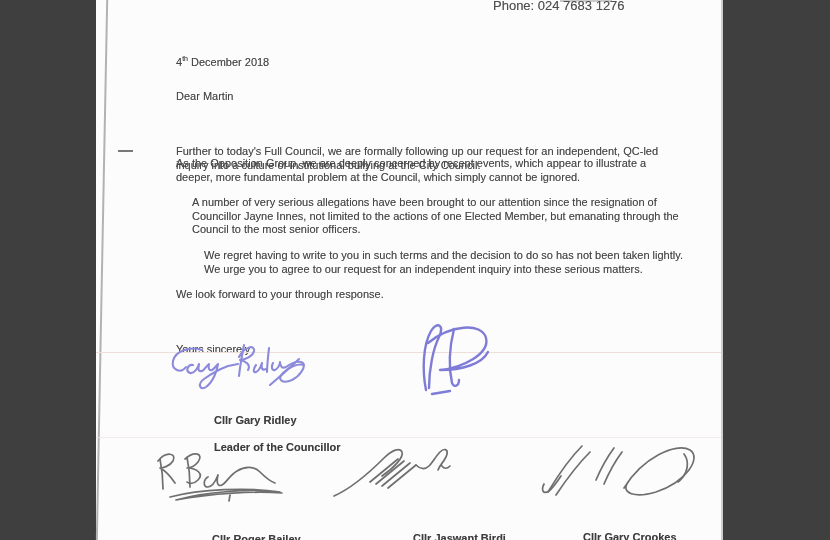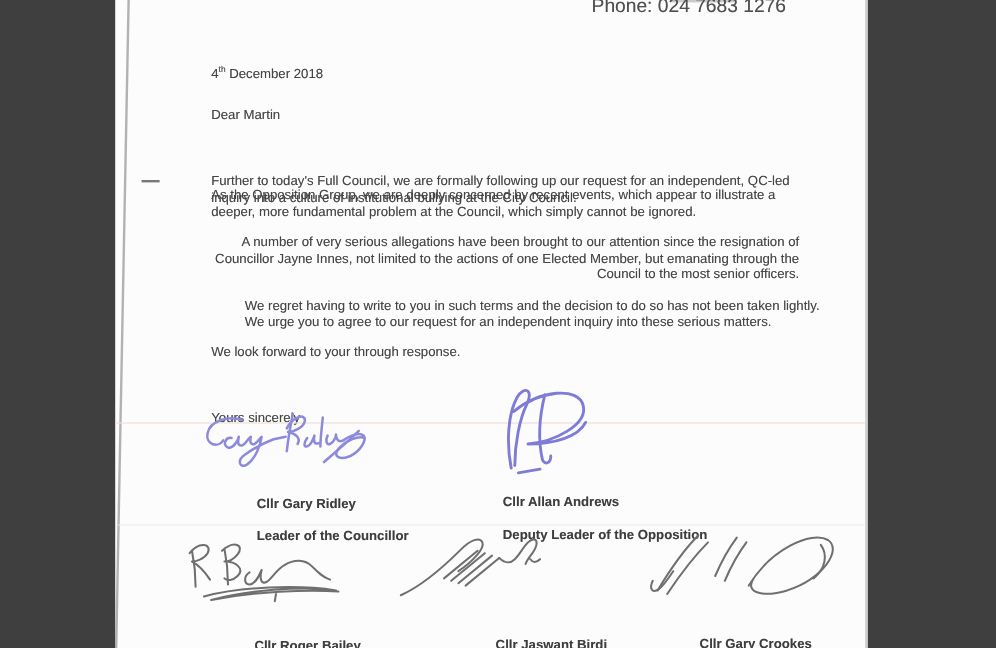--- a/index.html
+++ b/index.html
@@ -17,21 +17,21 @@
   .page-edge-left{
     position:absolute;left:5px;top:-8px;height:556px;width:1.5px;
     background:#9a9a9a;opacity:.75;transform:rotate(1.1deg);
   }
   .txt{
     position:absolute;color:#454545;font-size:11px;line-height:13.5px;
     text-shadow:0 0 .5px rgba(70,70,70,.45);
     white-space:pre-line;
   }
   .para{width:498px;}
-  .phone{left:397px;top:-1px;font-size:16px;color:#4f4f4f;}
+  .phone{left:397px;top:-1px;font-size:13px;color:#4f4f4f;}
   .date-line{left:80px;top:52px;}
   .date-line sup{font-size:7px;vertical-align:super;}
   .date-rest{margin-left:3px;text-align:center;}
   .salutation{left:80px;top:90px;}
   .closing{left:80px;top:311px;margin-top:32px;}
   .fold-line{position:absolute;left:0;top:352px;width:100%;height:1px;background:#efdfda;}
   .fold-line-2{position:absolute;left:0;top:437px;width:100%;height:1px;background:#ece5e2;opacity:.7;}
   .margin-dash{position:absolute;left:22px;top:150px;width:15px;height:1.5px;background:#787878;}
   .top-remnant{position:absolute;left:464px;top:0;width:52px;height:1.5px;background:#bdbdbd;opacity:.8;}
   .sig{position:absolute;}
@@ -53,21 +53,21 @@
     <div class="top-remnant"></div>
 
     <div class="txt phone">Phone: 024 7683 1276</div>
 
     <div class="txt date-line"><span>4</span><sup>th</sup><span class="date-rest">December 2018</span></div>
 
     <div class="txt salutation">Dear Martin</div>
 
     <div class="txt para" style="left:80px;top:117px;margin-top:28px;">Further to today's Full Council, we are formally following up our request for an independent, QC-led inquiry into a culture of institutional bullying at the City Council.</div>
     <div class="txt para" style="left:80px;top:157px;">As the Opposition Group, we are deeply concerned by recent events, which appear to illustrate a deeper, more fundamental problem at the Council, which simply cannot be ignored.</div>
-    <div class="txt para" style="left:72px;top:196px;text-align:right;">A number of very serious allegations have been brought to our attention since the resignation of Councillor Jayne Innes, not limited to the actions of one Elected Member, but emanating through the Council to the most senior officers.</div>
+    <div class="txt para" style="left:96px;top:196px;">A number of very serious allegations have been brought to our attention since the resignation of Councillor Jayne Innes, not limited to the actions of one Elected Member, but emanating through the Council to the most senior officers.</div>
     <div class="txt para" style="left:80px;top:249px;margin-left:28px;">We regret having to write to you in such terms and the decision to do so has not been taken lightly. We urge you to agree to our request for an independent inquiry into these serious matters.</div>
     <div class="txt para" style="left:80px;top:288px;">We look forward to your through response.</div>
 
     <div class="txt closing">Yours sincerely</div>
 
     <div class="fold-line"></div>
     <div class="fold-line-2"></div>
     <div class="margin-dash"></div>
 
     <svg class="sig" style="left:70px;top:337px;" width="142" height="64" viewBox="0 0 142 64">
@@ -86,24 +86,20 @@
         <path d="M30,70 C26,50 27,25 35,11 C41,1 49,5 43,17 C37,29 33,50 33,68"></path>
         <path d="M32,23 C54,5 86,2 90,18 C94,34 66,48 44,50 C66,50 86,44 92,32"></path>
         <path d="M58,9 C54,25 52,45 56,63 C58,68 63,66 63,60"></path>
         <path d="M36,74 L54,71"></path>
       </g>
     </svg>
 
     <div class="txt name-ridley">
       <div class="sig-name">Cllr Gary Ridley</div>
       <div class="sig-name">Leader of the Councillor</div>
-    </div>
-    <div class="txt name-andrews">
-      <div class="sig-name">Cllr Allan Andrews</div>
-      <div class="sig-name">Deputy Leader of the Opposition</div>
     </div>
 
     <svg class="sig" style="left:54px;top:446px;" width="152" height="66" viewBox="0 0 152 66">
       <g stroke-width="1.7" stroke="#6f6f6f">
         <path d="M10,13 C12,23 13,33 13,43 M8,15 C16,5 27,7 23,15 C20,20 13,22 10,22 C16,25 21,31 25,37"></path>
         <path d="M37,11 C39,21 40,31 40,41 M35,13 C45,4 54,8 48,16 C44,21 39,22 37,22 C47,22 54,28 48,34 C44,38 39,38 37,36"></path>
         <path d="M58,31 C53,34 53,41 58,41 C62,41 66,34 68,29 C66,37 68,41 72,39 C76,37 80,29 87,25 C95,20 104,20 110,26 C115,31 119,35 125,37"></path>
         <path d="M20,51 C50,43 98,41 130,46 C102,42 54,46 26,54 M26,54 C62,47 106,45 132,47"></path>
         <path d="M80,49 L79,55"></path>
       </g>

